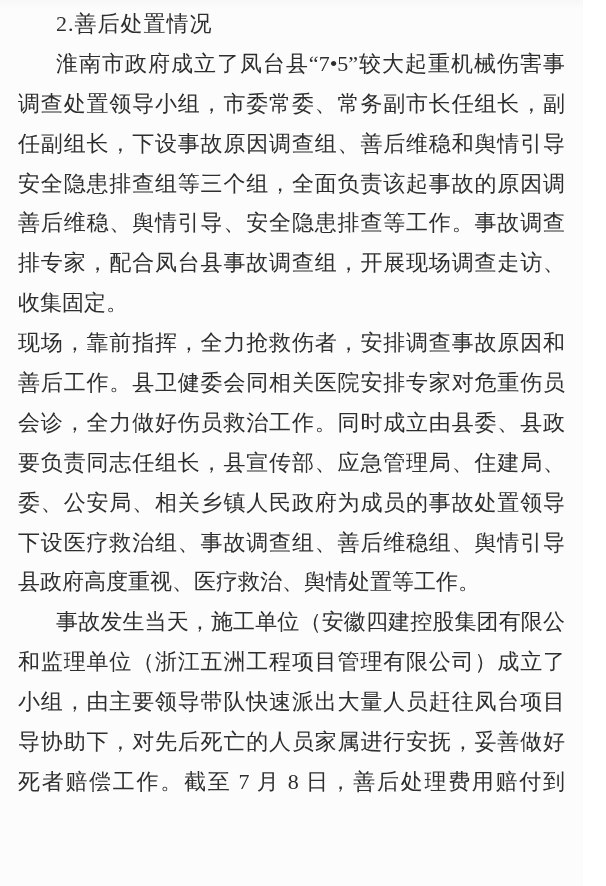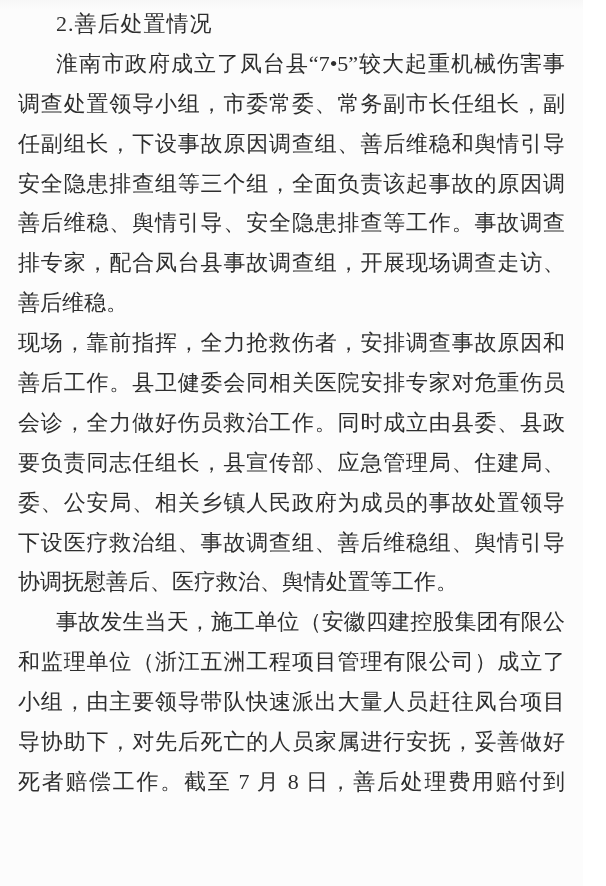--- a/index.html
+++ b/index.html
@@ -51,28 +51,28 @@
 <div class="page">
   <div class="doc">
     <div class="line heading">2.善后处置情况</div>
     <div id="doc-body">
         <div class="line first jfull">淮南市政府成立了凤台县“7•5”较大起重机械伤害事故</div>
         <div class="line jfull">调查处置领导小组，市委常委、常务副市长任组长，副市长</div>
         <div class="line jfull">任副组长，下设事故原因调查组、善后维稳和舆情引导组、</div>
         <div class="line jfull">安全隐患排查组等三个组，全面负责该起事故的原因调查、</div>
         <div class="line jfull">善后维稳、舆情引导、安全隐患排查等工作。事故调查组安</div>
         <div class="line jfull">排专家，配合凤台县事故调查组，开展现场调查走访、证据</div>
-        <div class="line">善后维稳。</div>
+        <div class="line">收集固定。</div>
         <div class="line jfull">现场，靠前指挥，全力抢救伤者，安排调查事故原因和处置</div>
         <div class="line jfull">善后工作。县卫健委会同相关医院安排专家对危重伤员进行</div>
         <div class="line jfull">会诊，全力做好伤员救治工作。同时成立由县委、县政府主</div>
         <div class="line jfull">要负责同志任组长，县宣传部、应急管理局、住建局、发改</div>
         <div class="line jfull">委、公安局、相关乡镇人民政府为成员的事故处置领导小组，</div>
         <div class="line jfull">下设医疗救治组、事故调查组、善后维稳组、舆情引导组，</div>
-        <div class="line">协调抚慰善后、医疗救治、舆情处置等工作。</div>
+        <div class="line">县政府高度重视、医疗救治、舆情处置等工作。</div>
         <div class="line first jfull">事故发生当天，施工单位（安徽四建控股集团有限公司）</div>
         <div class="line jfull">和监理单位（浙江五洲工程项目管理有限公司）成立了应对</div>
         <div class="line jfull">小组，由主要领导带队快速派出大量人员赶往凤台项目驻地，</div>
         <div class="line jfull">导协助下，对先后死亡的人员家属进行安抚，妥善做好五名</div>
         <div class="line jfull">死者赔偿工作。截至 7 月 8 日，善后处理费用赔付到位，五</div>
       </div>
   </div>
 </div>
 
 </body></html>

